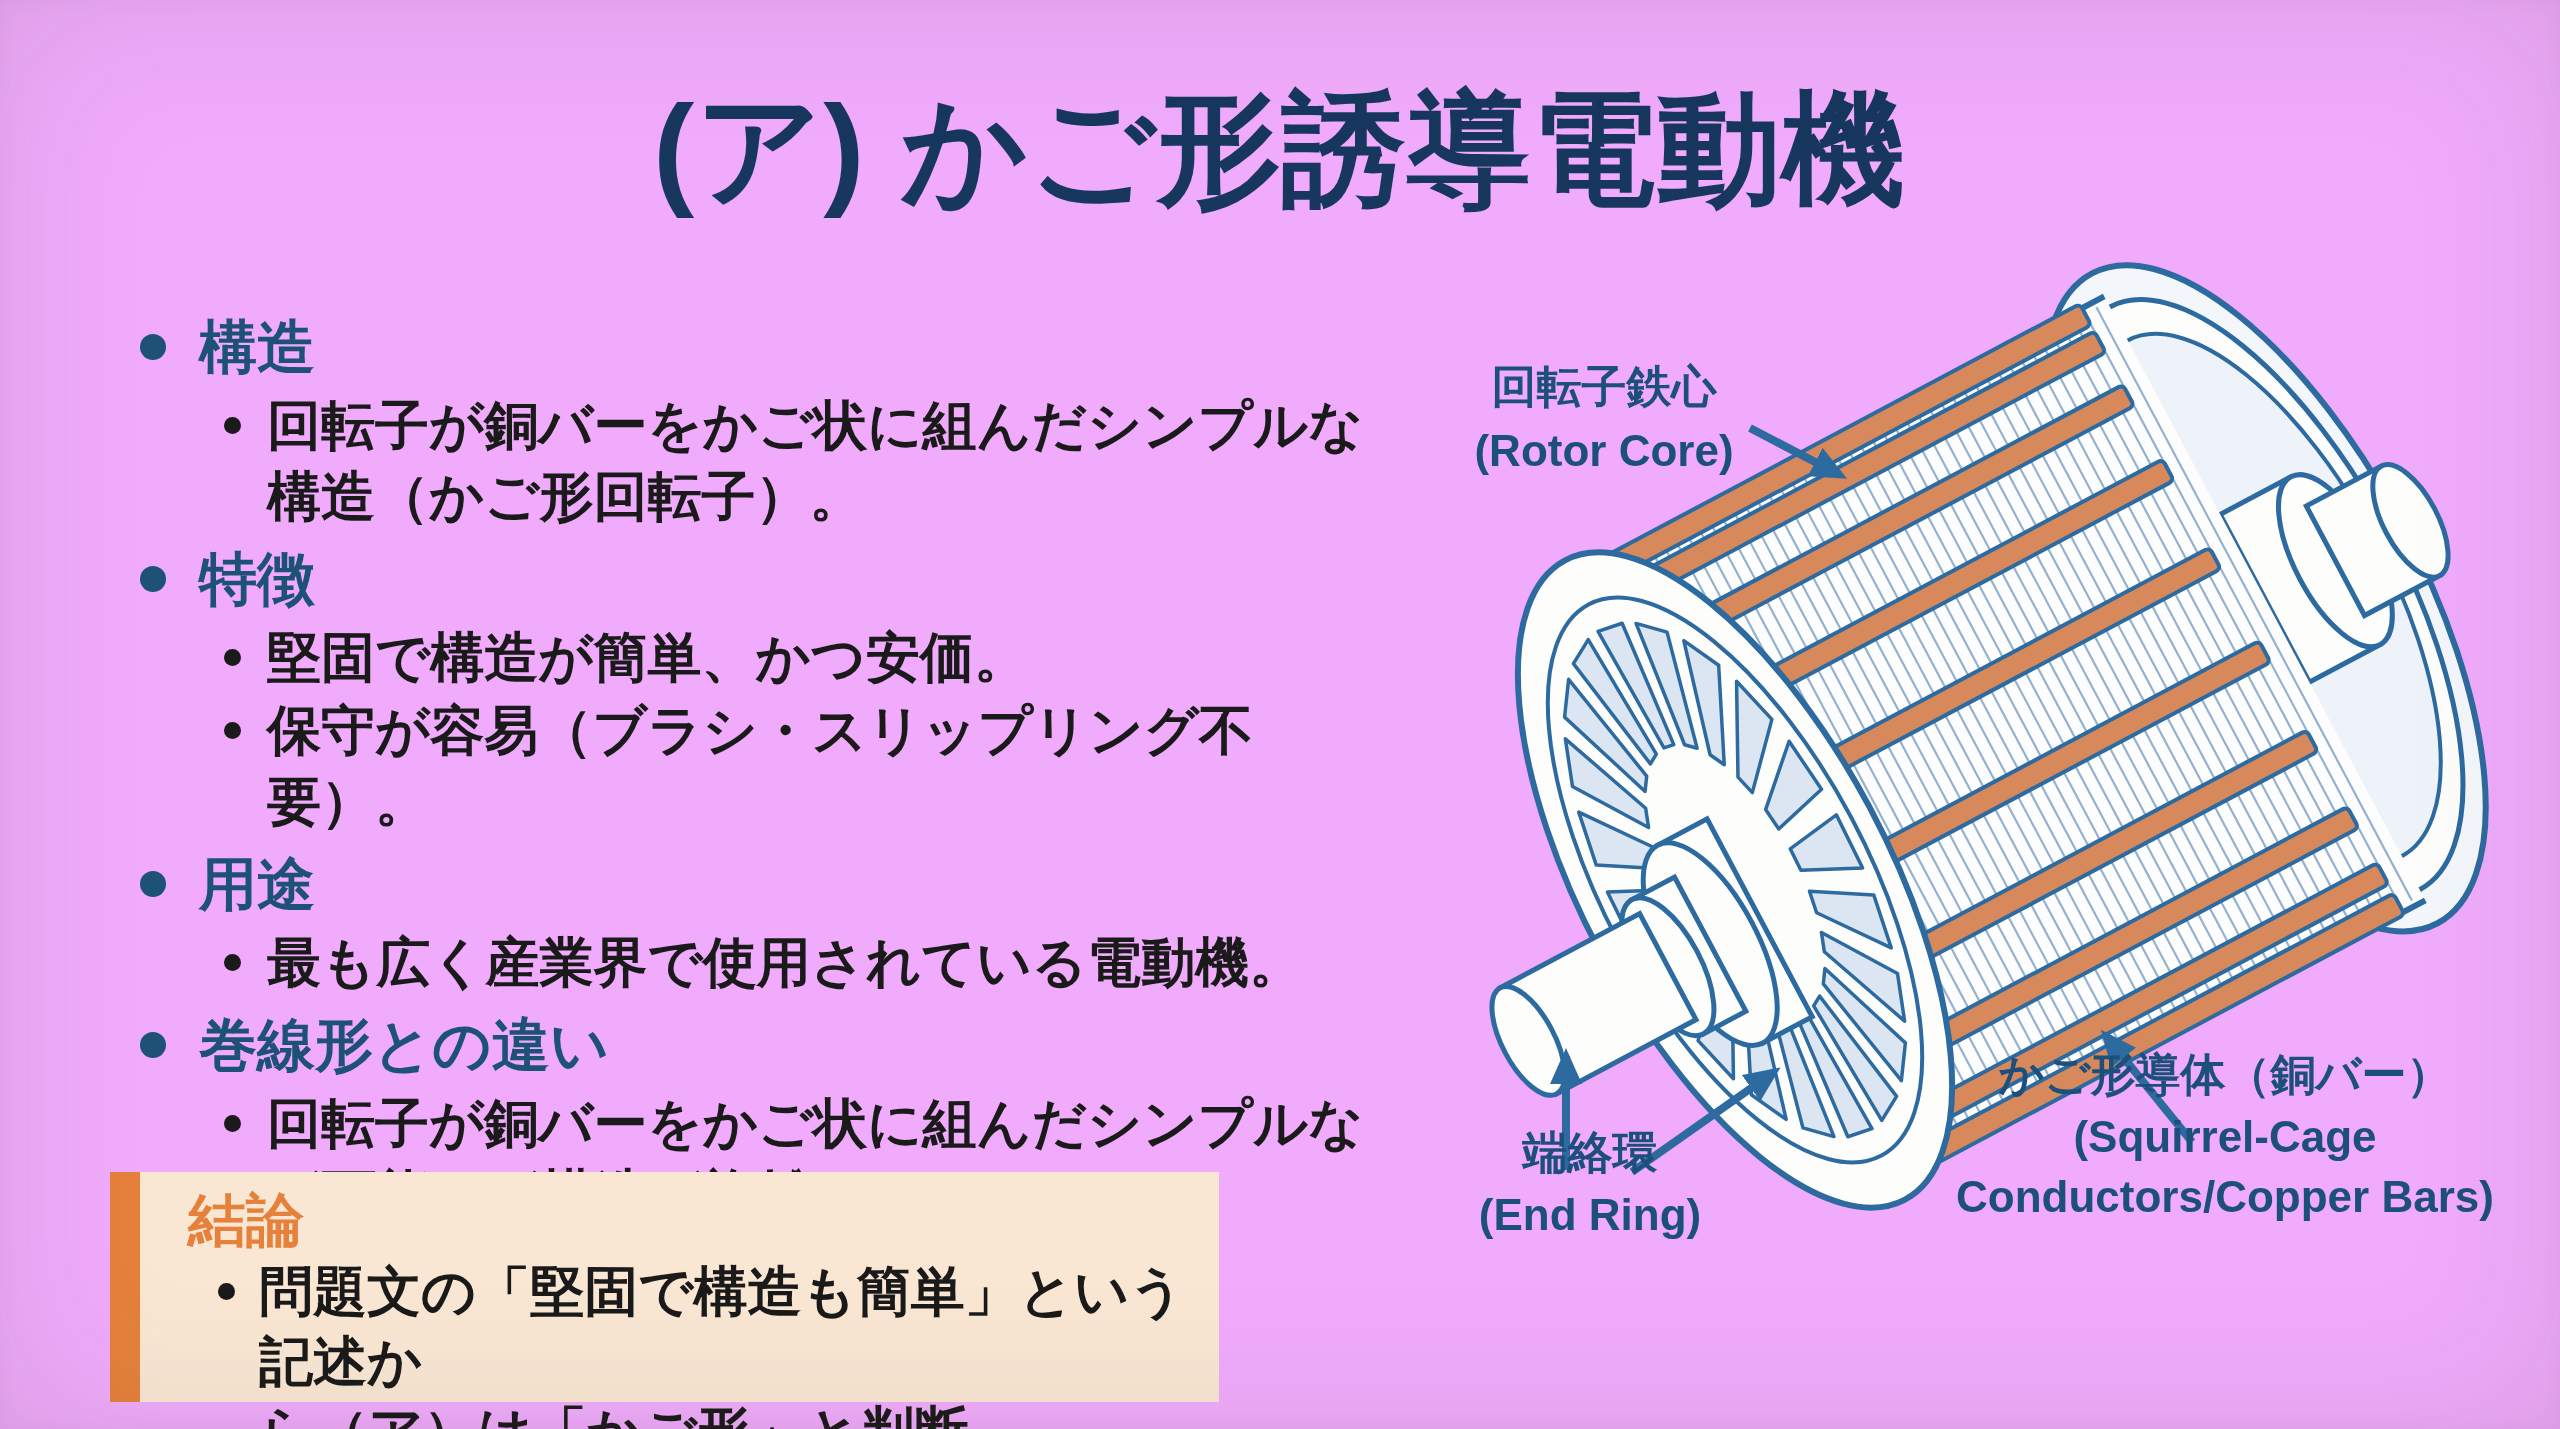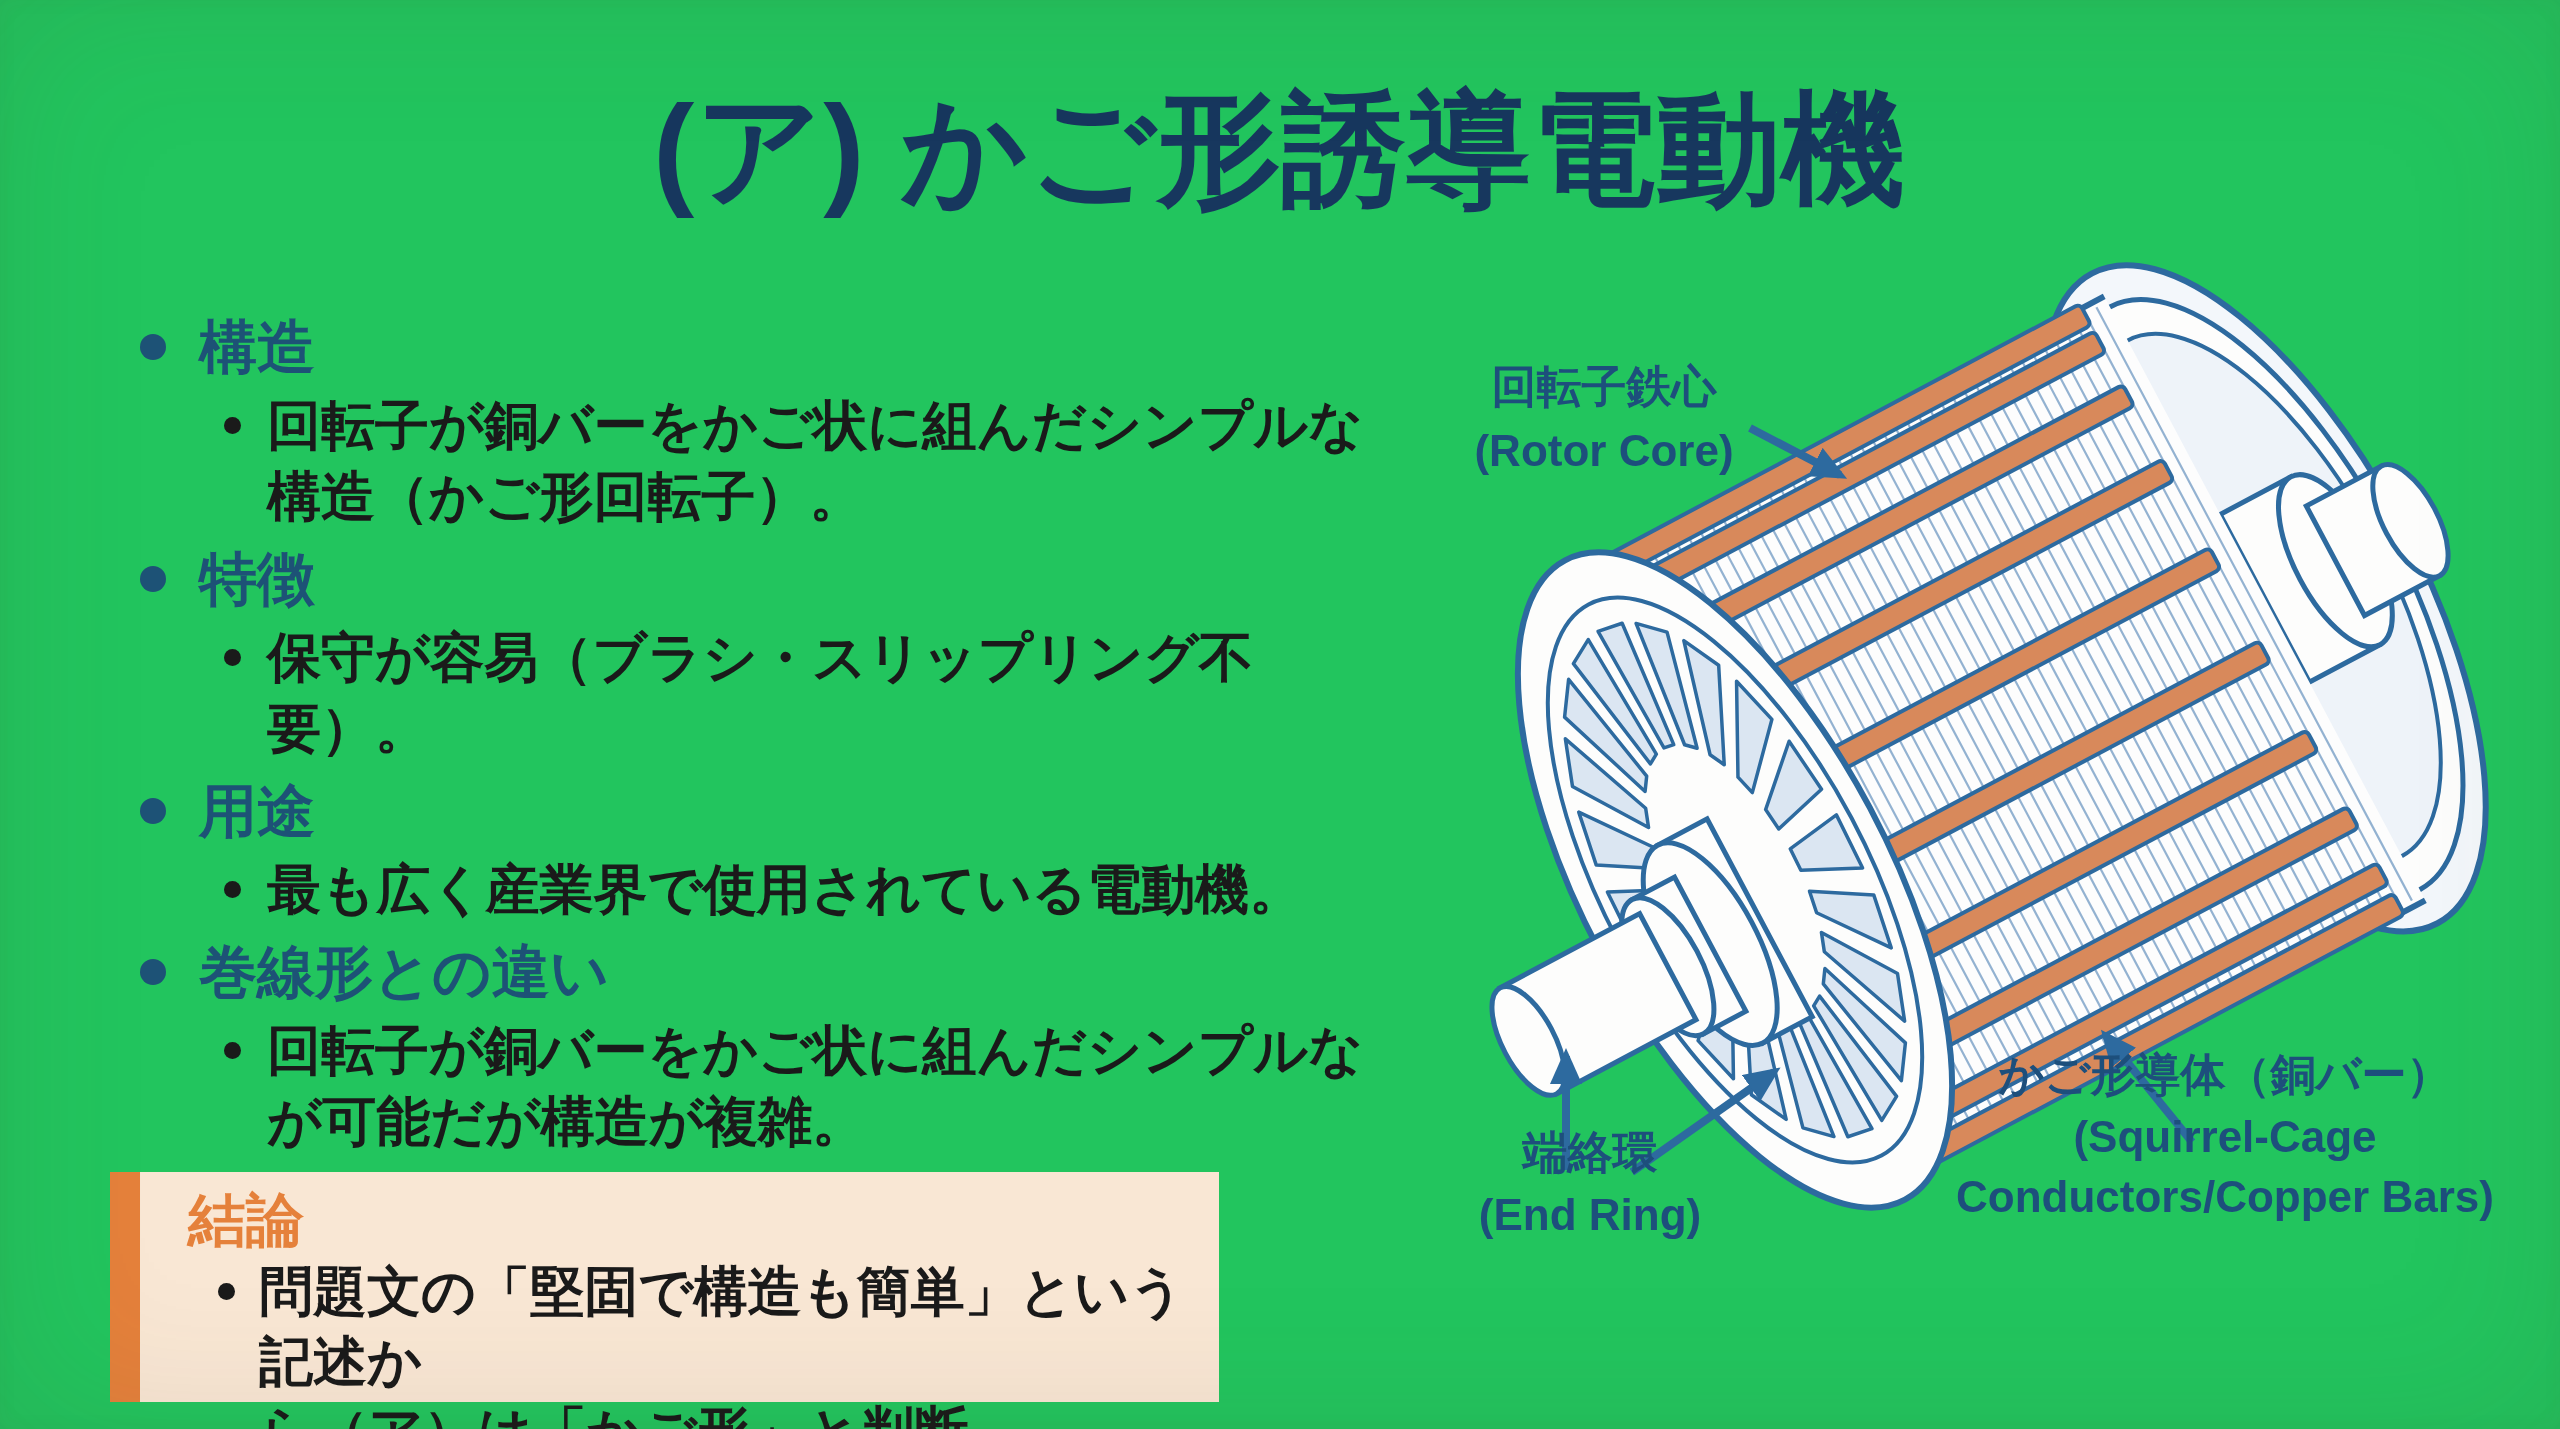--- a/index.html
+++ b/index.html
@@ -1,17 +1,17 @@
 <!DOCTYPE html>
 <html><head>
 <meta charset="utf-8">
 <style>
   html,body{margin:0;padding:0;}
   body{background:#e9e8e5;font-family:"Liberation Sans","DejaVu Sans",sans-serif;}
-  #slide{position:relative;width:2560px;height:1429px;background:#22c55e;overflow:hidden;}
+  #slide{position:relative;width:2560px;height:1429px;background:#f0abfc;overflow:hidden;}
   .vignette{position:absolute;inset:0;box-shadow:inset 0 0 160px rgba(70,62,50,.12), inset 0 0 20px rgba(70,62,50,.05);pointer-events:none;z-index:50;}
 
   .title{position:absolute;top:74px;left:0;width:100%;text-align:center;
          font-size:124px;line-height:150px;font-weight:800;color:#17375e;letter-spacing:1px;}
 
   .bullets{position:absolute;left:140px;top:300px;width:1280px;}
   .hrow{display:flex;align-items:center;gap:26px;margin:10px 0 6px 0;}
   .hword{font-size:58px;line-height:74px;font-weight:800;color:#1d5276;margin-left:7px;}
   .irow{display:flex;gap:26px;margin:2px 12px 2px 84px;align-items:flex-start;}
   .btxt{font-size:54px;line-height:71px;font-weight:700;color:#1a1a1a;white-space:pre-line;}
@@ -45,20 +45,24 @@
     </div>
     <div class="irow">
       <span class="dot-black"></span>
       <span class="btxt">回転子が銅バーをかご状に組んだシンプルな
 構造（かご形回転子）。</span>
     </div>
 
     <div class="hrow">
       <span class="dot-navy"></span>
       <span class="hword">特徴</span>
+    </div>
+    <div class="irow">
+      <span class="dot-black"></span>
+      <span class="btxt">堅固で構造が簡単、かつ安価。</span>
     </div>
     <div class="irow">
       <span class="dot-black"></span>
       <span class="btxt">保守が容易（ブラシ・スリップリング不要）。</span>
     </div>
 
     <div class="hrow">
       <span class="dot-navy"></span>
       <span class="hword">用途</span>
     </div>

